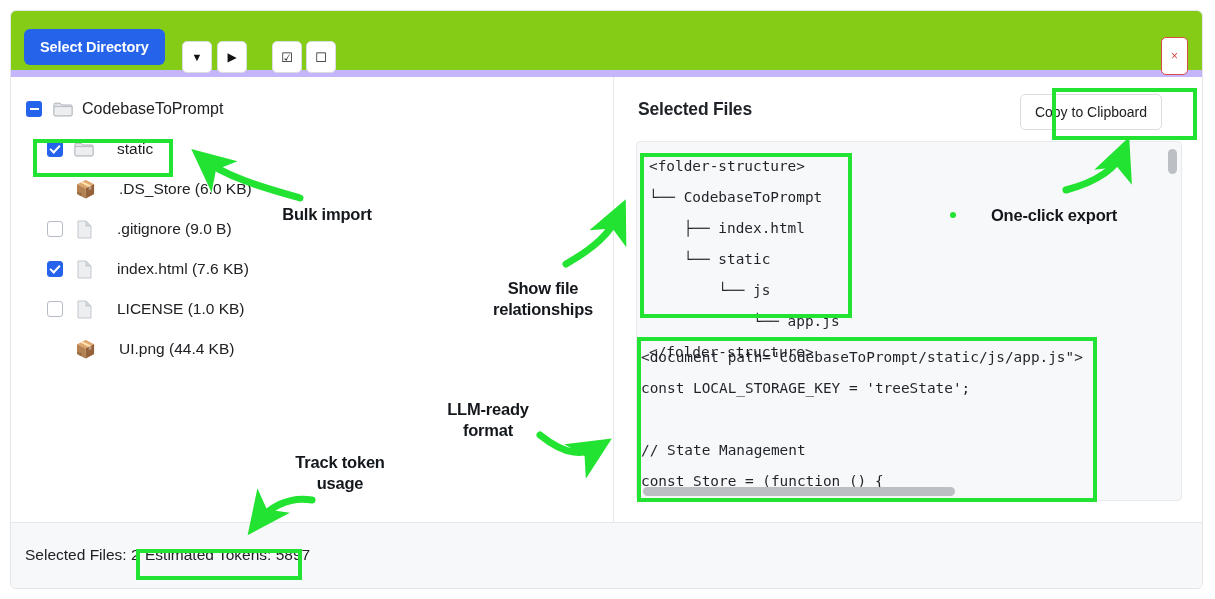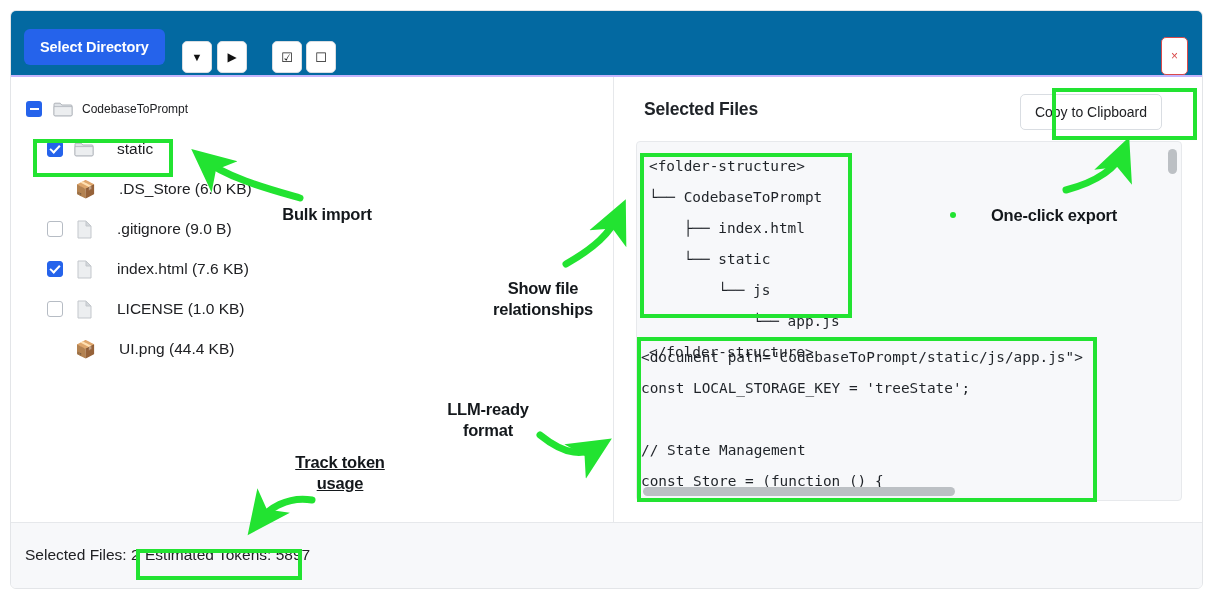--- a/index.html
+++ b/index.html
@@ -27,22 +27,22 @@
     border-radius: 6px;
     background: #ffffff;
     box-sizing: border-box;
     overflow: hidden;
   }
 
   
   .toolbar {
     position: relative;
     height: 66px;
-    border-bottom: 2px solid #c4b5fd;
-    background: #0369a1;
+    border-bottom: 7px solid #c4b5fd;
+    background: #84cc16;
     box-sizing: border-box;
   }
   .btn-primary {
     position: absolute;
     left: 13px;
     top: 18px;
     height: 36px;
     padding: 0 16px;
     background: #2563eb;
     color: #ffffff;
@@ -175,31 +175,31 @@
   .ficon { width: 26px; display: flex; align-items: center; justify-content: center; }
   .ficon svg { display: block; }
   .pkg { font-size: 17px; line-height: 1; }
   .tree-label {
     font-size: 15.5px;
     color: #202124;
     font-family: "Liberation Sans", sans-serif;
     margin-left: 20px;
     white-space: nowrap;
   }
-  .tree-row.root .tree-label { margin-left: 6px; font-size: 12px; }
+  .tree-row.root .tree-label { margin-left: 6px; font-size: 16px; }
   .tree-row.pkgrow .ficon { margin-left: 2px; }
 
   
   .rp-head {
     position: relative;
     height: 46px;
   }
   .rp-title {
     position: absolute;
-    left: 18px; top: 4px;
+    left: 12px; top: 4px;
     font-size: 17.5px;
     font-weight: 700;
     color: #1f2328;
     letter-spacing: -0.2px;
   }
   .copy-btn {
     position: absolute;
     right: 30px; top: -1px;
     padding: 9px 14px;
     background: #ffffff;
@@ -498,18 +498,18 @@
     <div class="anno" style="left:260px; top:204px; width:134px;">Bulk import</div>
 
     <div class="anno" style="left:473px; top:278px; width:140px; white-space:pre-line;">Show file
 relationships</div>
 
     <div class="anno" style="left:978px; top:205px; width:152px;">One-click export</div>
 
     <div class="anno" style="left:423px; top:399px; width:130px; white-space:pre-line;">LLM-ready
 format</div>
 
-    <div class="anno" style="left:272px; top:452px; width:136px; white-space:pre-line;text-decoration:underline;">Track token
+    <div class="anno" style="left:272px; top:452px; width:136px; white-space:pre-line;">Track token
 usage</div>
 
   </div>
 
 </div>
 
 </body></html>

